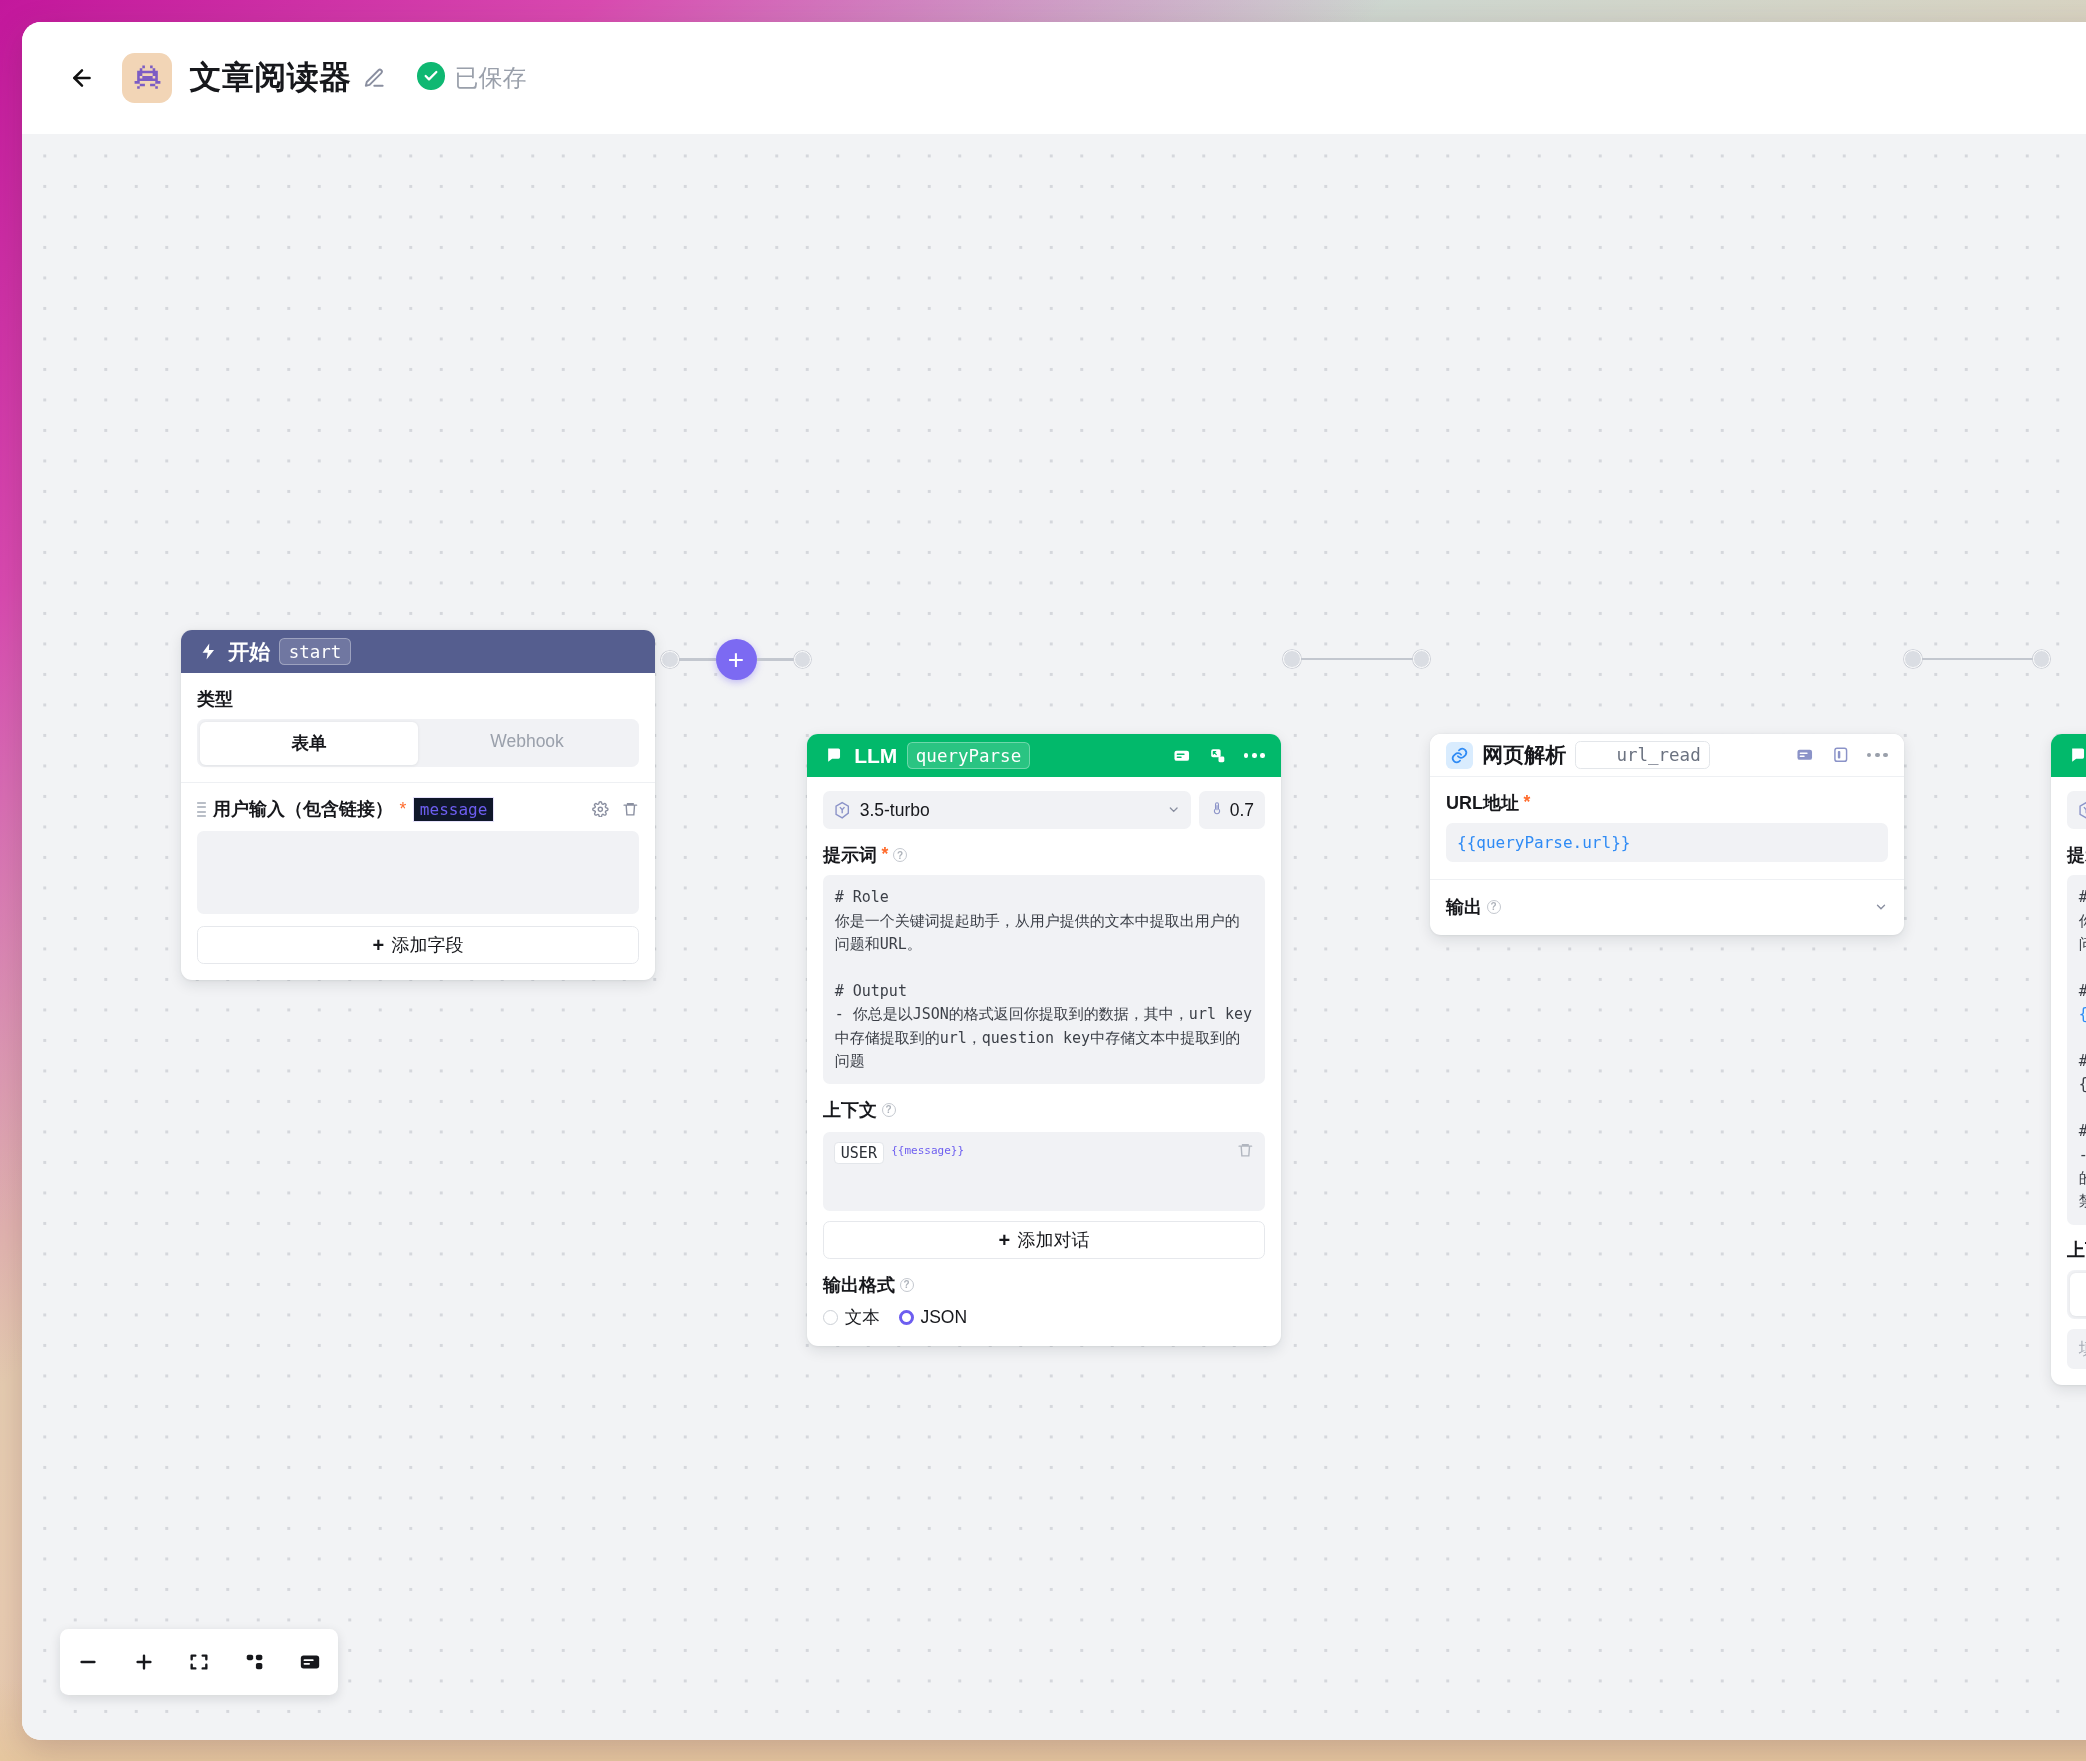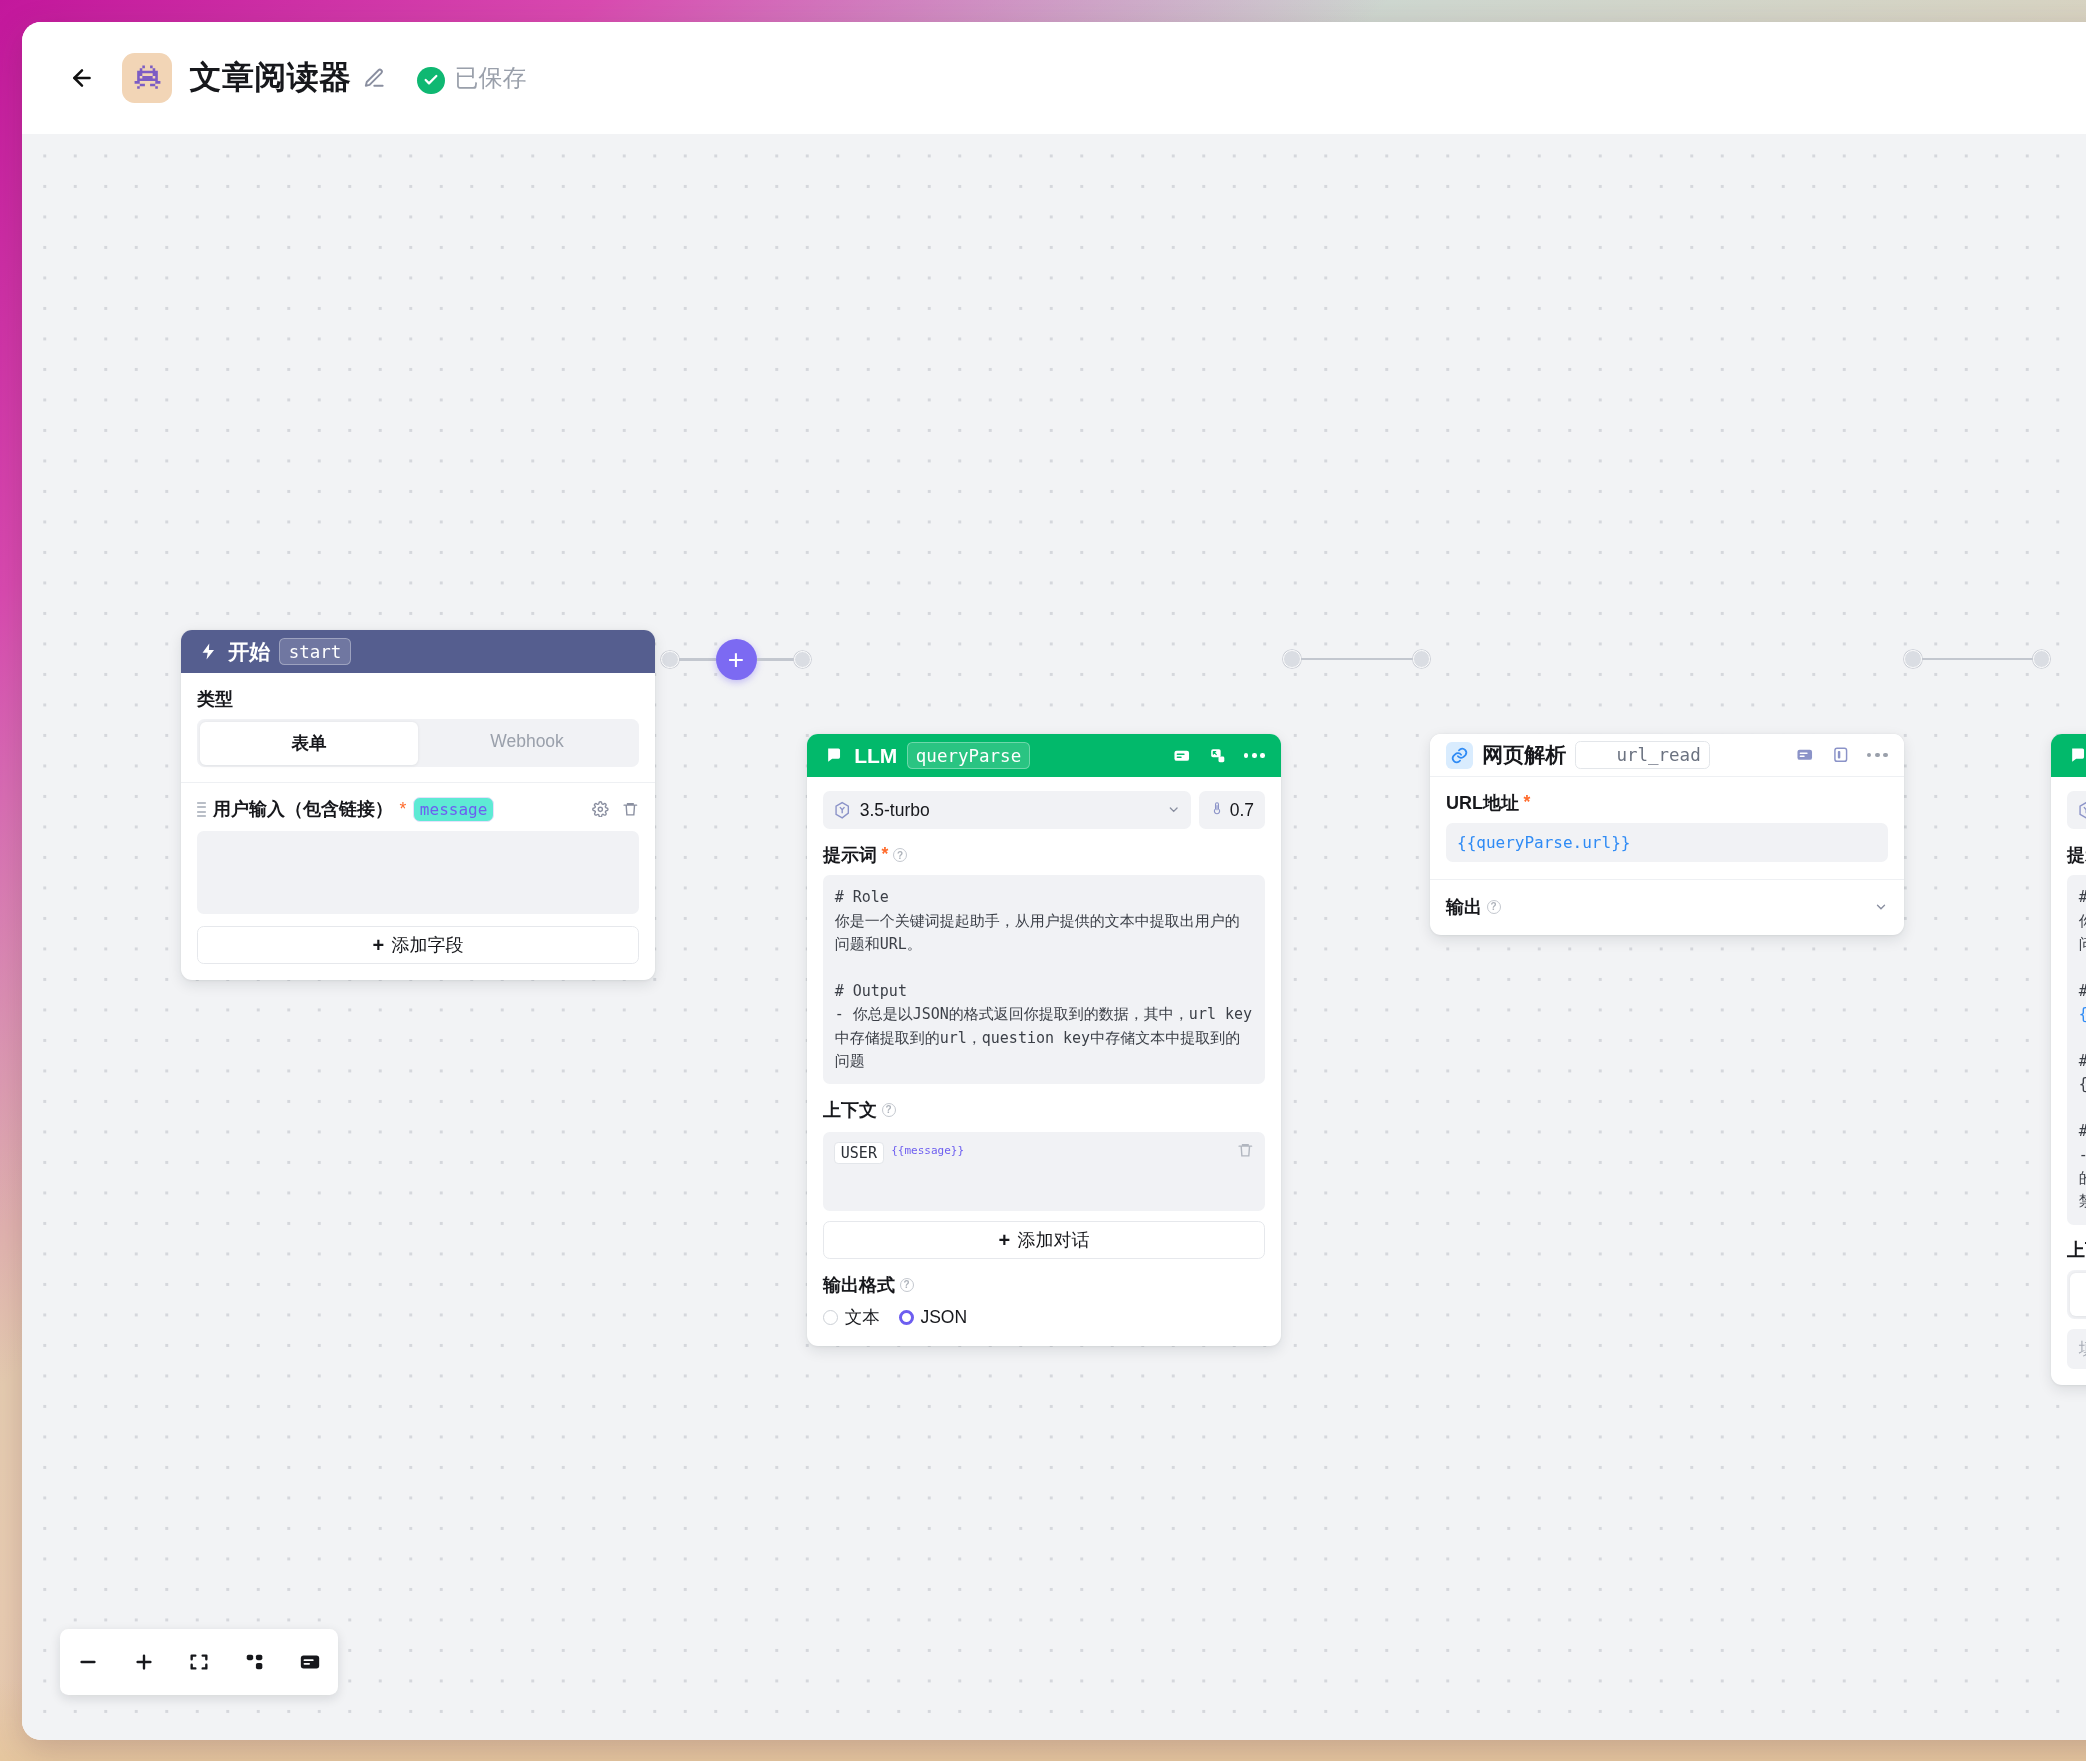--- a/index.html
+++ b/index.html
@@ -72,21 +72,21 @@
   }
   .app-title {
     font-size: 32px;
     font-weight: 700;
     color: #17181c;
     letter-spacing: 0.4px;
     margin-right: 11px;
     white-space: nowrap;
   }
   .edit-icon { width: 22.5px; height: 22.5px; margin-right: 32px; cursor: pointer; }
-  .saved-wrap { display: flex; align-items: flex-end; gap: 10px; }
+  .saved-wrap { display: flex; align-items: flex-start; gap: 10px; }
   .saved-check {
     width: 27.5px; height: 27.5px; border-radius: 50%;
     background: #0fb872;
     display: flex; align-items: center; justify-content: center;
   }
   .saved-check svg { width: 16px; height: 16px; }
   .saved-text { font-size: 24px; color: #9aa0ab; white-space: nowrap; }
 
   
   .canvas {
@@ -185,23 +185,23 @@
 
   
   .frow { display: flex; align-items: center; gap: 6.7px; margin-bottom: 9.2px; }
   .drag-handle { width: 9.2px; height: 15px; display:flex; flex-direction:column; justify-content:space-between; cursor: grab; flex:none;}
   .drag-handle i { display:block; height:1.7px; background:#b9bec7; border-radius:0.8px; }
   .frow-name { font-size: 18px; color: #17181c; font-weight: 600; white-space: nowrap; }
   .var-chip {
     font-family: "DejaVu Sans Mono", monospace;
     font-size: 16px;
     color: #6d5ef0;
-    background: #5eead4;
+    background: #0f172a;
     border: 0.8px solid #e5e1fb;
-    border-radius: 7px;
+    border-radius: 0;
     padding: 1.7px 5.8px;
     white-space: nowrap;
   }
   .frow-actions { margin-left: auto; display:flex; gap: 13.4px; align-items:center; }
   .frow-actions svg { width: 16.7px; height: 16.7px; cursor: pointer; }
 
   .grayblock {
     background: #f1f2f5;
     border-radius: 6.7px;
   }

